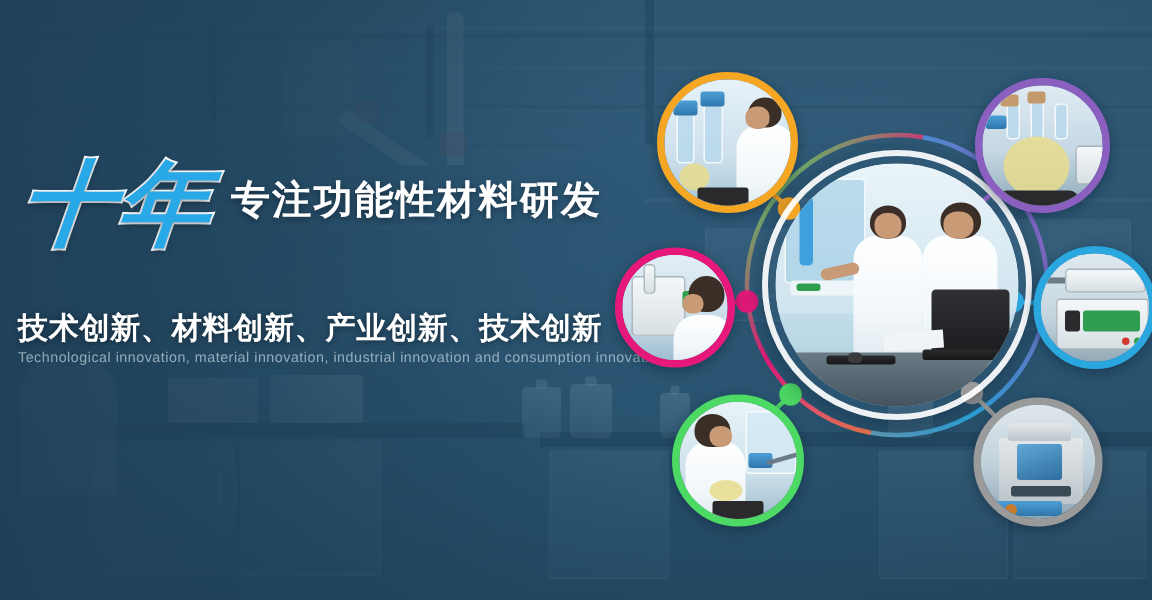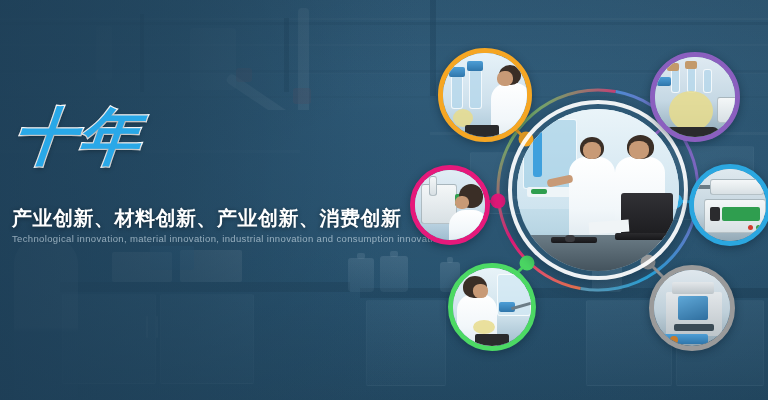--- a/index.html
+++ b/index.html
@@ -284,23 +284,24 @@
 
     <div class="bg-tint"></div>
     <div class="bg-vignette"></div>
     <div class="bg-scrim"></div>
   </div>
 
   <div class="text-block">
     <div class="headline-row">
       <div class="brush">十年</div>
       <div class="head-right">
-      </div>
-    </div>
-    <div class="sub-cn">产业创新、材料创新、产业创新、消费创新</div>
+        <div class="h-line2">专注功能性材料研发</div>
+      </div>
+    </div>
+    <div class="sub-cn">技术创新、材料创新、产业创新、技术创新</div>
     <div class="sub-en">Technological innovation, material innovation, industrial innovation and consumption innovation</div>
   </div>
 
   <div class="composition">
 
     <svg class="comp-svg" viewBox="0 0 368 400">
       <defs>
         <linearGradient id="gradLeft" x1="0.75" y1="0" x2="0.15" y2="1">
           <stop offset="0%" stop-color="#f5a623"></stop>
           <stop offset="42%" stop-color="#ef5b6b"></stop>

